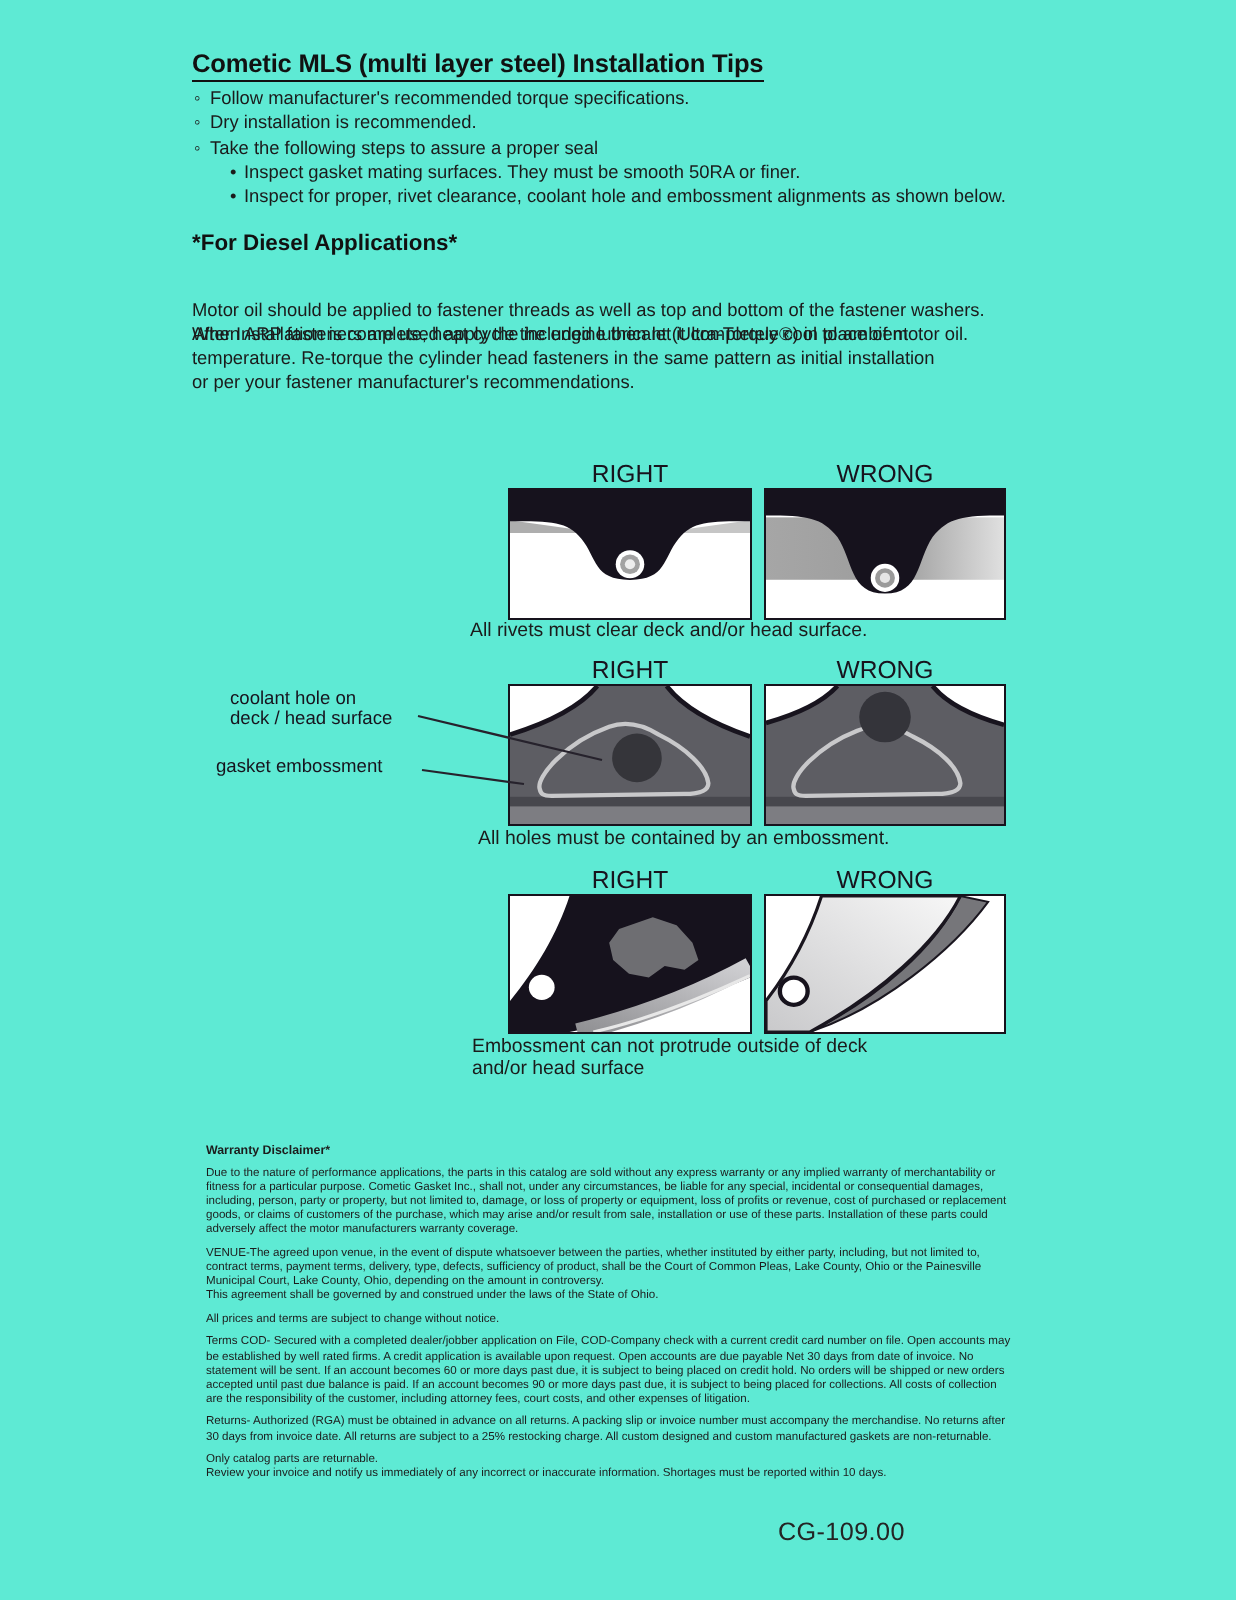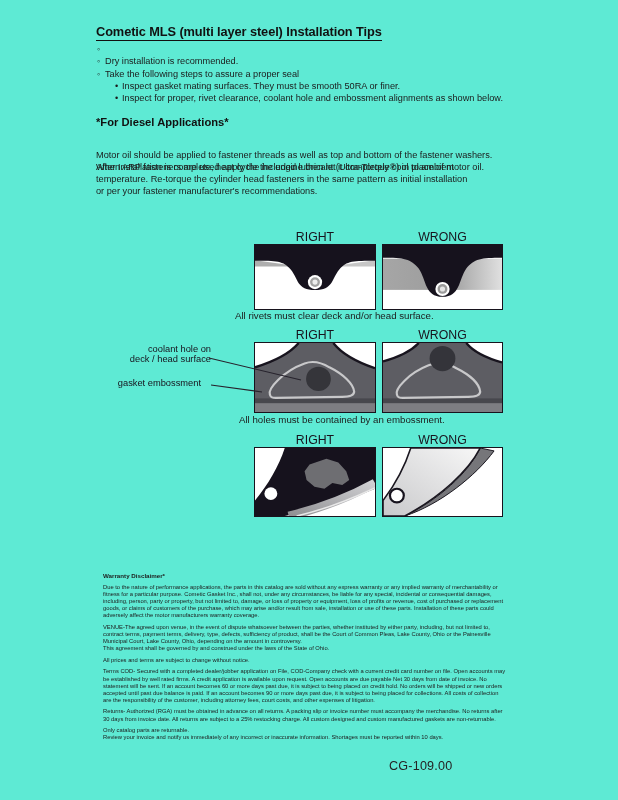--- a/index.html
+++ b/index.html
@@ -21,21 +21,21 @@
   .p2{top:162px;}
   .note{position:absolute;left:96px;top:204px;font-size:9.2px;color:#1b1b1b;}
 
   .fig{position:absolute;padding-left:18px;}
   .fig-h{text-align:center;font-size:12.3px;color:#17131d;height:12px;line-height:12px;}
   .fig-box{margin-top:1px;border:1.6px solid #17131d;box-sizing:border-box;background:#fff;}
   .fig-box svg{display:block;width:100%;height:100%;}
 
   .caption{position:absolute;font-size:9.7px;color:#1b1b1b;line-height:10.8px;white-space:pre-line;}
 
-  .side-label{position:absolute;text-align:right;font-size:9.3px;line-height:9.6px;
+  .side-label{position:absolute;text-align:left;font-size:9.3px;line-height:9.6px;
               color:#17131d;white-space:pre-line;}
   .lbl-coolant{left:115px;top:345px;width:96px;}
   .lbl-emb{left:108px;top:379px;width:93px;}
   .pointer-svg{position:absolute;left:205px;top:352px;width:100px;height:45px;z-index:5;}
 
   .disclaimer{position:absolute;left:103px;top:572px;width:450px;font-size:5.8px;
               line-height:7.1px;color:#1c1c1c;}
   .disclaimer .d-h{font-weight:bold;font-size:6.2px;margin:0 0 4.6px 0;}
   .disclaimer p{margin:0 0 4.6px 0;white-space:pre-line;}
 
@@ -44,20 +44,21 @@
 </head>
 <body>
 
 <div class="page">
 
   <div class="title">Cometic MLS (multi layer steel) Installation Tips</div>
 
   <div class="tips">
     <div class="tip-row">
       <span class="tip-glyph">◦</span>
+      <span>Follow manufacturer's recommended torque specifications.</span>
     </div>
     <div class="tip-row">
       <span class="tip-glyph">◦</span>
       <span>Dry installation is recommended.</span>
     </div>
     <div class="tip-row">
       <span class="tip-glyph">◦</span>
       <span>Take the following steps to assure a proper seal</span>
     </div>
     <div class="tip-row sub">
@@ -185,20 +186,22 @@
               <stop offset="1" stop-color="#f7f7f7"></stop>
           </linearGradient>
         </defs>
         <rect x="0" y="0" width="120" height="70" fill="#ffffff"></rect>
         <path d="M98,0 C86,26 56,53 22,70 C58,58 94,28 112,3 Z" fill="#76767a" stroke="#1a161f" stroke-width="1"></path>
         <path d="M28,0 H98 C86,24 58,50 22,70 H0 V54 C12,38 22,19 28,0 Z" fill="url(#g-arm)" stroke="#1a161f" stroke-width="1.6"></path>
         <circle cx="14" cy="49" r="7" fill="#ffffff" stroke="#17131d" stroke-width="2.2"></circle>
       </svg>
     </div>
   </div>
+  <div class="caption" style="left:236px;top:519px;">Embossment can not protrude outside of deck
+and/or head surface</div>
 
   <div class="disclaimer">
     <div class="d-h">Warranty Disclaimer*</div>
     <p>Due to the nature of performance applications, the parts in this catalog are sold without any express warranty or any implied warranty of merchantability or
 fitness for a particular purpose.  Cometic Gasket Inc., shall not, under any circumstances, be liable for any special, incidental or consequential damages,
 including, person, party or property, but not limited to, damage, or loss of property or equipment, loss of profits or revenue, cost of purchased or replacement
 goods, or claims of customers of the purchase, which may arise and/or result from sale, installation or use of these parts.  Installation of these parts could
 adversely affect the motor manufacturers warranty coverage.</p>
     <p>VENUE-The agreed upon venue, in the event of dispute whatsoever between the parties, whether instituted by either party, including, but not limited to,
 contract terms, payment terms, delivery, type, defects, sufficiency of product, shall be the Court of Common Pleas, Lake County, Ohio or the Painesville

